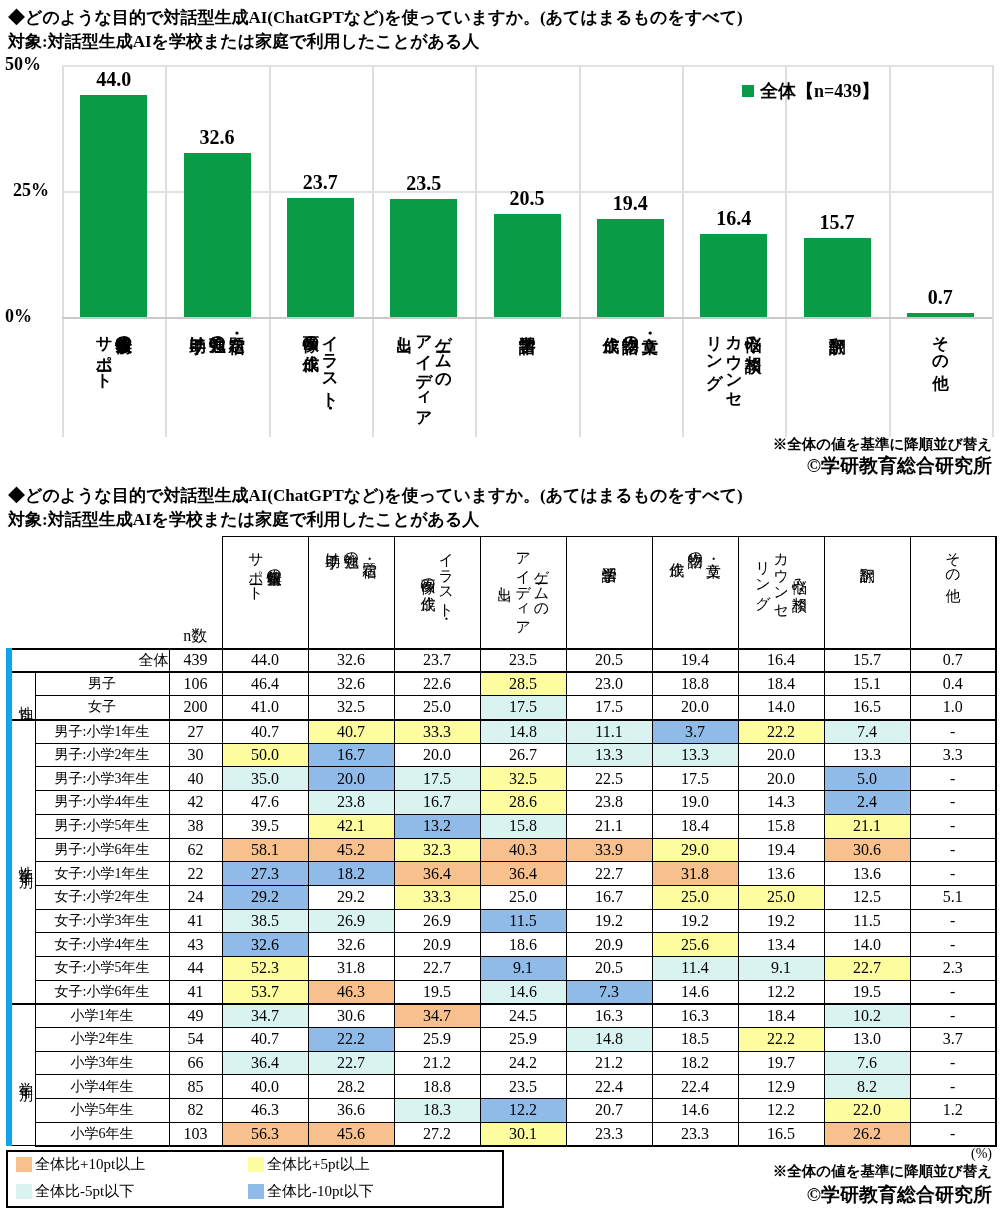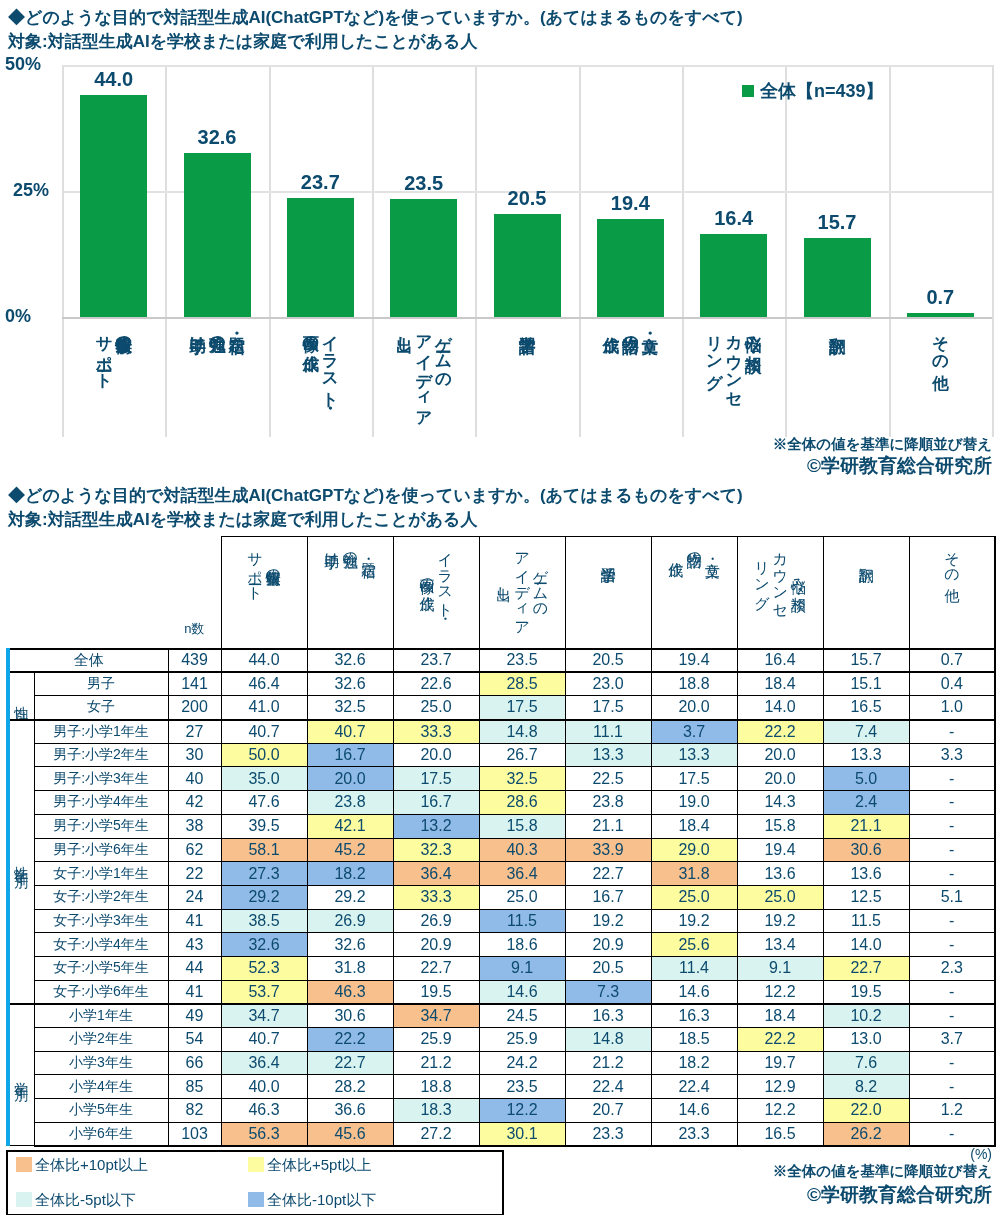--- a/index.html
+++ b/index.html
@@ -1,17 +1,17 @@
 <!DOCTYPE html>
 <html><head>
 <meta charset="utf-8">
 <style>
   html,body{margin:0;padding:0;background:#fff;}
   .page{position:relative;width:1000px;height:1215px;background:#fff;overflow:hidden;
-        font-family:Liberation Sans, sans-serif;color:#0c4a6e;}
+        font-family:Liberation Serif, serif;color:#000000;}
   .abs{position:absolute;}
   .title{font-size:17px;font-weight:bold;letter-spacing:0;white-space:nowrap;}
   
   #chart{position:absolute;left:0;top:55px;width:1000px;height:382px;}
   .gridline{position:absolute;height:0;border-top:2px solid #e2e2e2;z-index:1;}
   .gridline.axis{border-top:2px solid #c9c9c9;}
   .vsep{position:absolute;width:0;border-left:2px solid #dedede;z-index:1;}
   .ylab{position:absolute;font-size:18px;font-weight:bold;z-index:2;}
   .bar{position:absolute;z-index:2;}
   .blabel{position:absolute;text-align:center;font-size:20px;font-weight:bold;z-index:3;}
@@ -23,40 +23,40 @@
   .clegend .sq{width:12px;height:12px;display:inline-block;}
   .note-sm{font-size:14.5px;font-weight:bold;white-space:nowrap;}
   .copyr{font-size:19px;font-weight:bold;white-space:nowrap;}
   
   #dtable{border-collapse:collapse;table-layout:fixed;background:#fff;}
   #dtable td,#dtable th{border:1px solid #000;padding:0;text-align:center;overflow:hidden;
                         font-weight:normal;}
   #dtable tr.hdr{height:112px;}
   #dtable tr.datarow{height:23.7px;}
   #dtable th.blank,#dtable th.nhead{border:none;background:#fff;}
-  #dtable th.nhead{vertical-align:bottom;font-size:13px;padding-bottom:10px;}
+  #dtable th.nhead{vertical-align:bottom;font-size:16px;padding-bottom:1px;}
   #dtable th.cathead{vertical-align:top;padding-top:5px;}
   #dtable th.cathead span{writing-mode:vertical-rl;text-orientation:mixed;white-space:pre-line;
                           font-size:15px;line-height:1.22;display:inline-block;}
   #dtable td.groupcell span{writing-mode:vertical-rl;text-orientation:mixed;
                             font-size:14px;letter-spacing:3px;display:inline-block;}
   #dtable td.rowlabel{font-size:14px;}
   #dtable td.rowlabel-wide{font-size:15px;}
   #dtable td.ncell{font-size:16px;}
   #dtable td.val{font-size:16px;}
   #dtable tr.gstart td{border-top:2px solid #000;}
   #dtable tr.lastrow td{border-bottom:2px solid #000;}
-  #dtable .lede{border-left:4px solid #0ea5e9;}
+  #dtable .lede{border-left:6px solid #0ea5e9;text-align:right;}
   #dtable .redge{border-right:2px solid #000;}
   .hl-o{background:#F7C08D;} .hl-y{background:#FDFC9E;}
   .hl-c{background:#D9F4F0;} .hl-b{background:#90BAE7;}
   
   #hlbox{position:absolute;left:6px;top:1150px;width:478px;border:2px solid #000;
          padding:3px 8px 5px 8px;font-size:15px;line-height:19px;background:#fff;}
-  #hl-items{display:grid;grid-template-columns:232px auto;row-gap:16px;}
+  #hl-items{display:grid;grid-template-columns:232px auto;row-gap:8px;}
   .hl-item{display:flex;align-items:center;gap:3px;white-space:nowrap;}
   .hl-item .sw{width:16px;height:15px;display:inline-block;flex:0 0 auto;}
   .unit{font-size:14px;}
 </style>
 </head>
 <body>
 
 <div class="page">
 
   <div class="abs title" style="left:8px;top:6px;">◆どのような目的で対話型生成AI(ChatGPTなど)を使っていますか。(あてはまるものをすべて)</div>
@@ -196,21 +196,21 @@
           <td class="val">23.5</td>
           <td class="val">20.5</td>
           <td class="val">19.4</td>
           <td class="val">16.4</td>
           <td class="val">15.7</td>
           <td class="val redge">0.7</td>
         </tr>
         <tr class="datarow gstart">
           <td class="groupcell lede" rowspan="2"><span>性別</span></td>
           <td class="rowlabel">男子</td>
-          <td class="ncell">141</td>
+          <td class="ncell">106</td>
           <td class="val">46.4</td>
           <td class="val">32.6</td>
           <td class="val">22.6</td>
           <td class="val hl-y">28.5</td>
           <td class="val">23.0</td>
           <td class="val">18.8</td>
           <td class="val">18.4</td>
           <td class="val">15.1</td>
           <td class="val redge">0.4</td>
         </tr>

